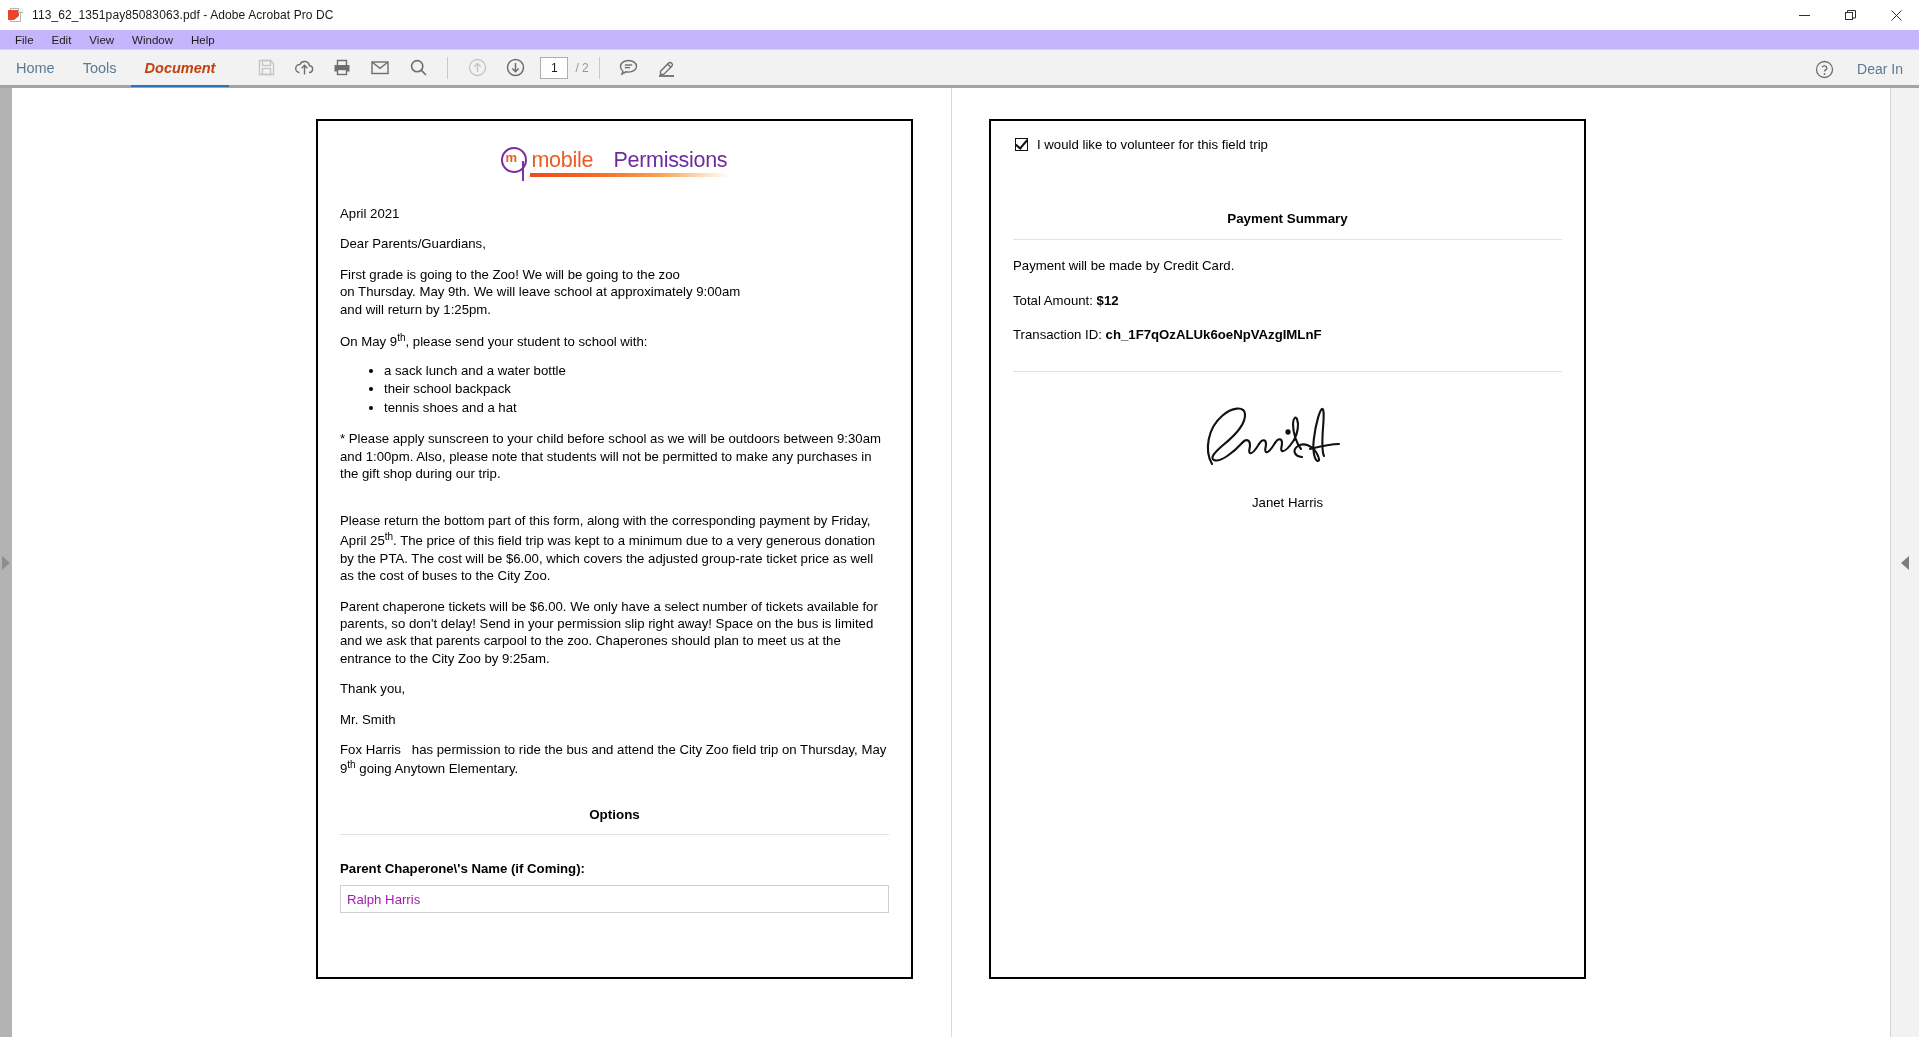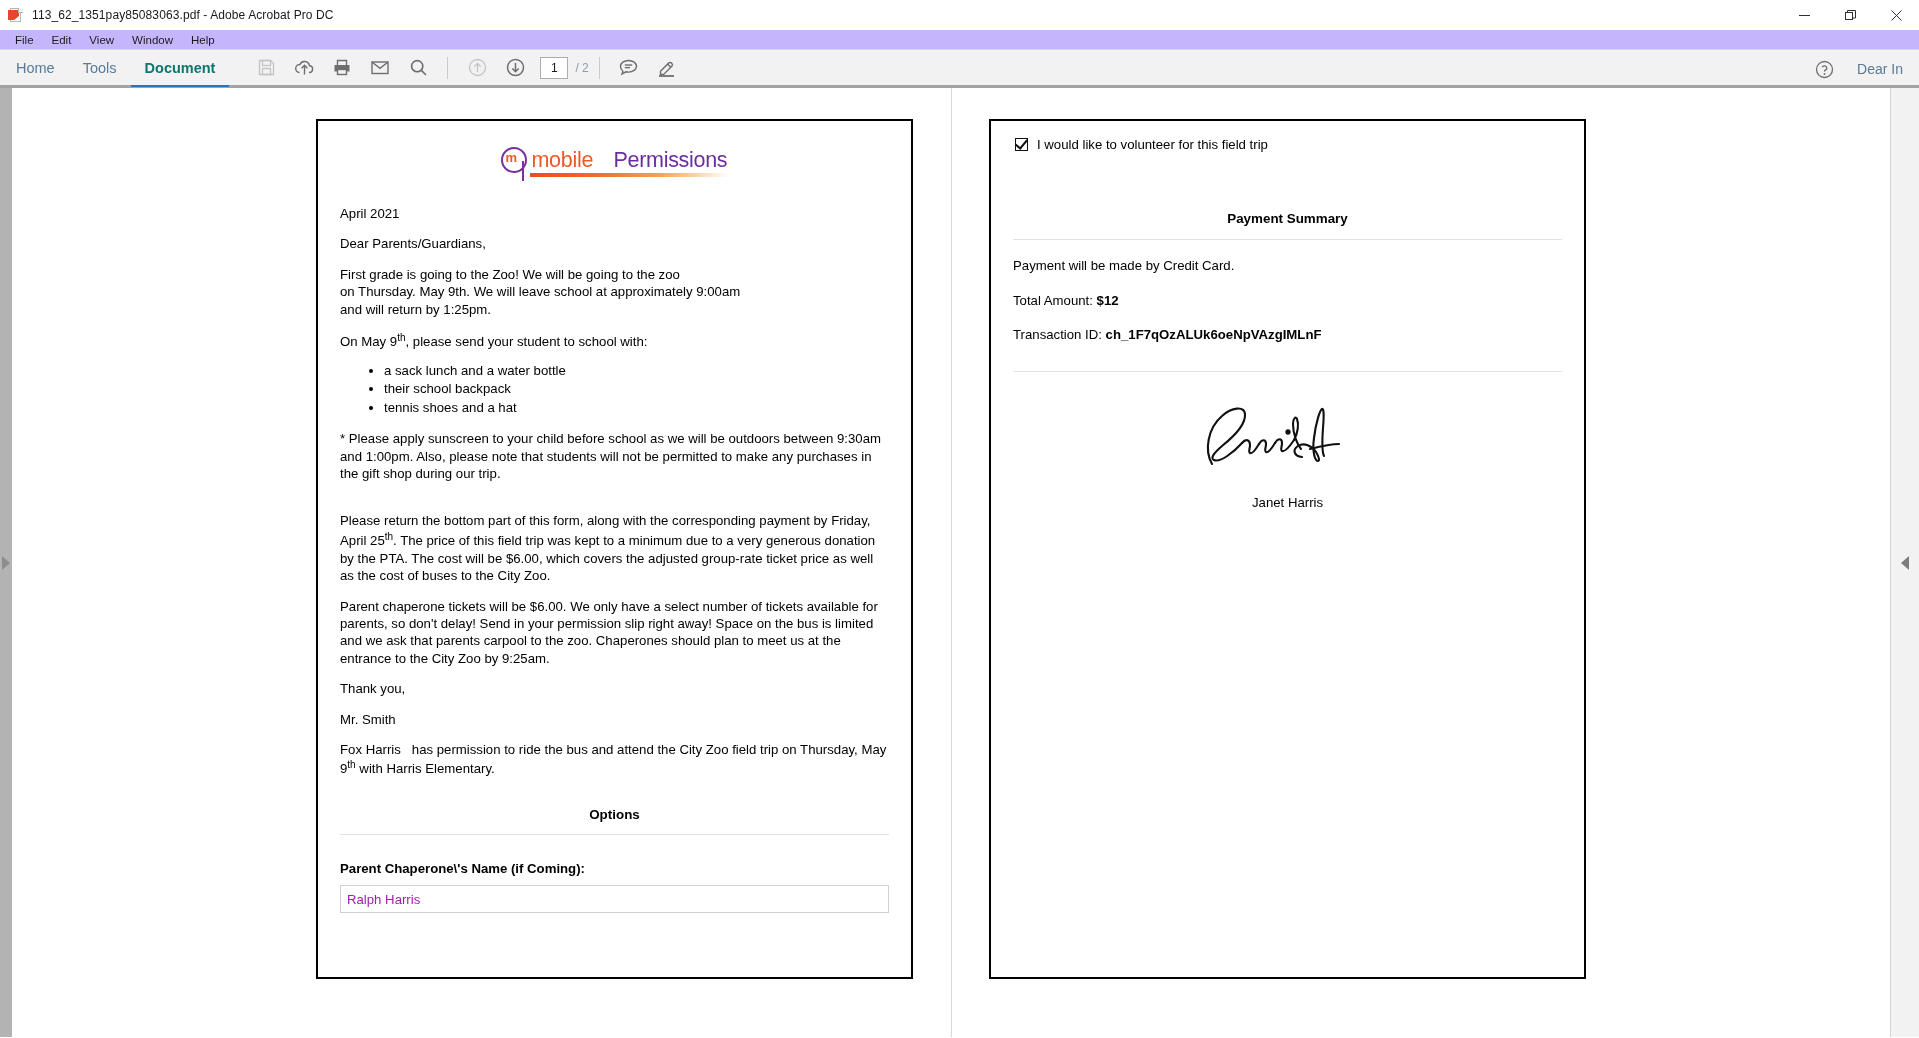--- a/index.html
+++ b/index.html
@@ -92,23 +92,24 @@
   }
   .tb-tab {
     font-size: 14.5px;
     color: #5a7a95;
     padding: 0 14px;
     line-height: 38px;
     height: 38px;
   }
   .tb-tab.first { padding-left: 16px; }
   .tb-tab.active {
-    color: #0f766e;
+    color: #c2410c;
     font-weight: bold;
     border-bottom: 2px solid #2e72b8;
+    font-style: italic;
   }
   .tb-sep {
     width: 1px; height: 22px;
     background: #c9c9c9;
     margin: 0 10px;
   }
   .tb-icon {
     width: 32px; height: 30px;
     display: flex; align-items: center; justify-content: center;
     color: #6e6e6e;
@@ -520,21 +521,21 @@
 
             <div class="spacer-lg"></div>
 
             <p class="para"><span>Please return the bottom part of this form, along with the corresponding payment by Friday, April 25</span><sup>th</sup><span>. The price of this field trip was kept to a minimum due to a very generous donation by the PTA. The cost will be $6.00, which covers the adjusted group-rate ticket price as well as the cost of buses to the City Zoo.</span></p>
 
             <p class="para">Parent chaperone tickets will be $6.00. We only have a select number of tickets available for parents, so don't delay! Send in your permission slip right away! Space on the bus is limited and we ask that parents carpool to the zoo. Chaperones should plan to meet us at the entrance to the City Zoo by 9:25am.</p>
 
             <p class="para">Thank you,</p>
             <p class="para">Mr. Smith</p>
 
-            <p class="para"><span>Fox Harris</span>&nbsp;&nbsp;&nbsp;<span>has permission to ride the bus and attend the City Zoo field trip on Thursday, May 9</span><sup>th</sup><span> with Harris Elementary.</span></p>
+            <p class="para"><span>Fox Harris</span>&nbsp;&nbsp;&nbsp;<span>has permission to ride the bus and attend the City Zoo field trip on Thursday, May 9</span><sup>th</sup><span> going Anytown Elementary.</span></p>
 
             <div class="options-title">Options</div>
             <div class="hr"></div>
 
             <div class="field-label">Parent Chaperone\'s Name (if Coming):</div>
             <input class="field-input" type="text" value="Ralph Harris" style="">
           </div>
         </div>
       </div>
 

